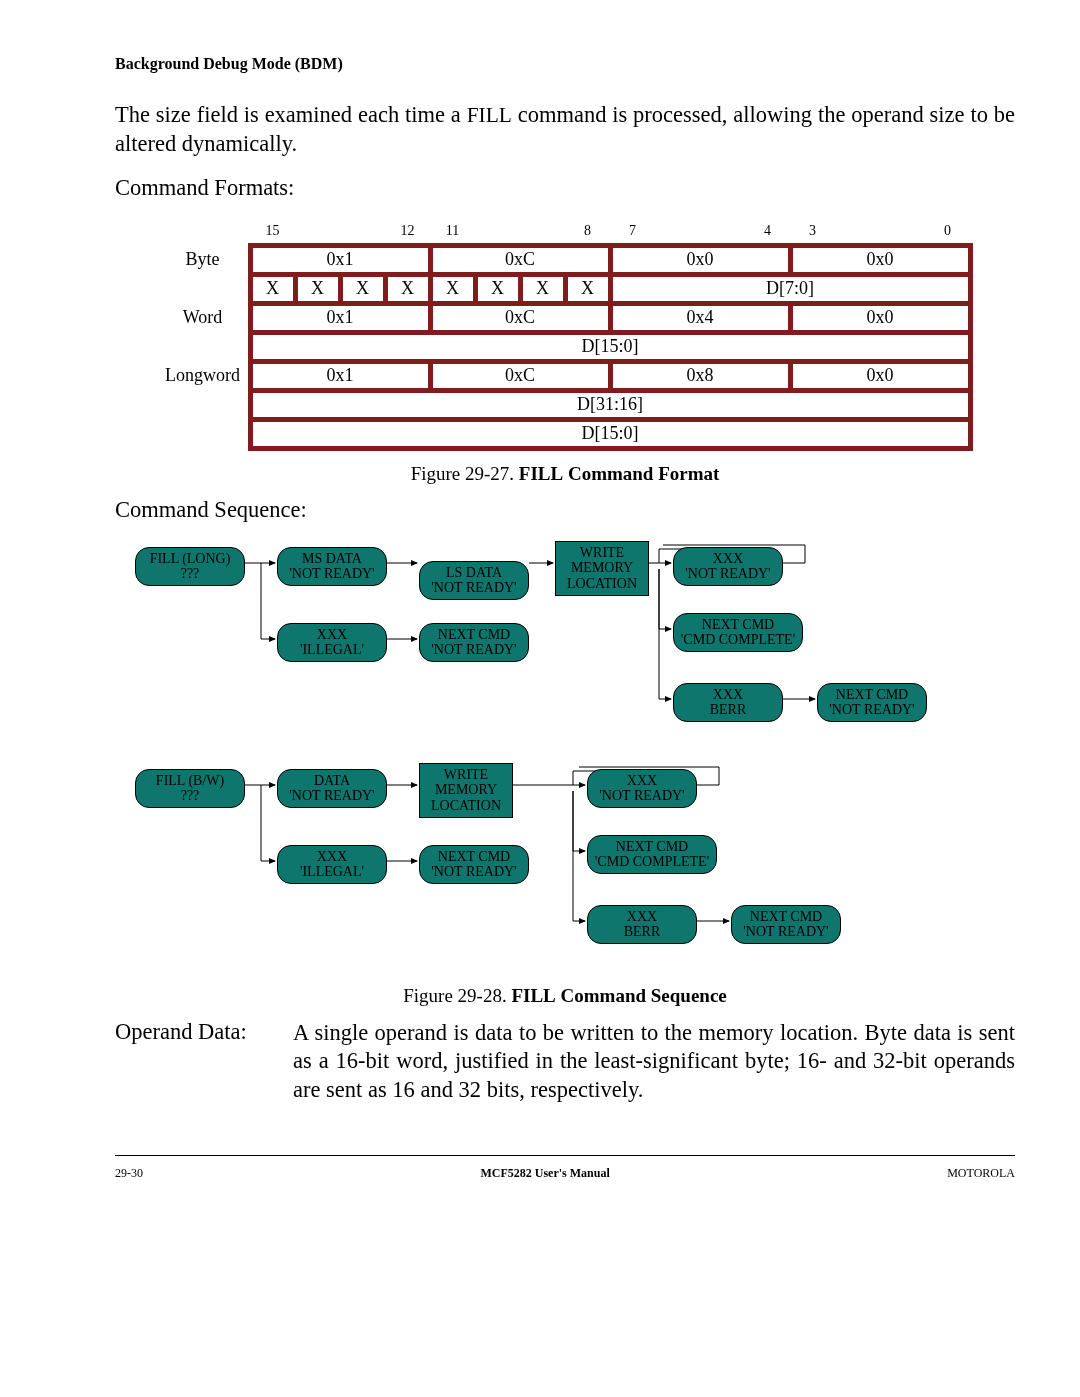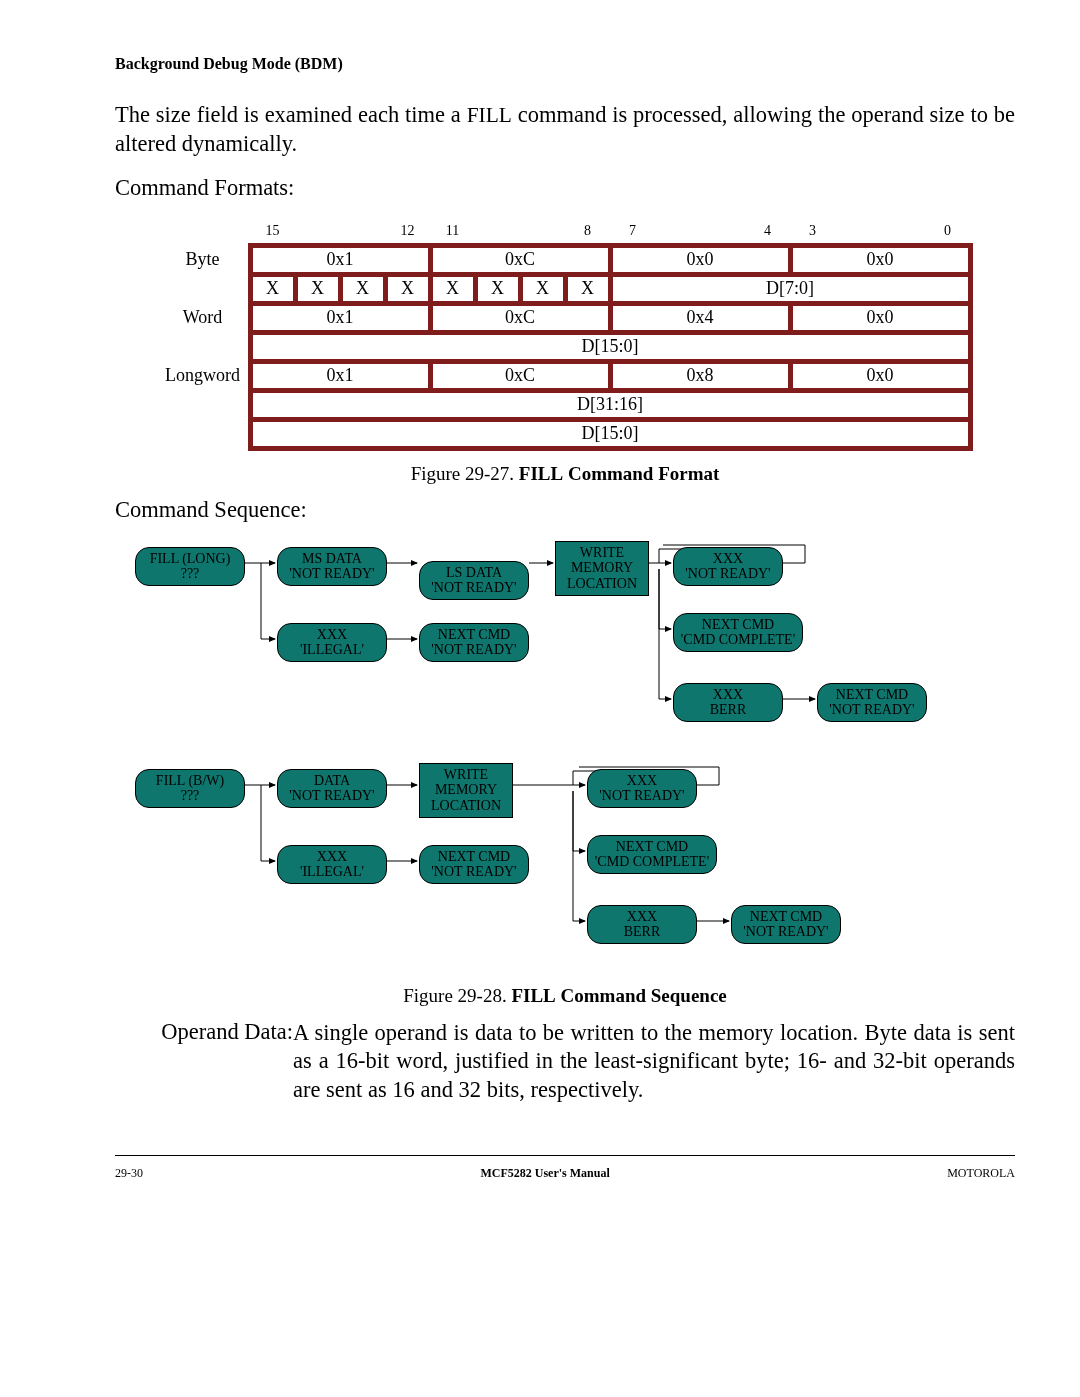--- a/index.html
+++ b/index.html
@@ -86,21 +86,21 @@
   .node.box {
     border-radius: 0;
     width: 92px;
   }
   svg.arrows {
     position: absolute;
     top: 0; left: 0;
   }
   
   .def-row { display: flex; font-size: 22.5px; margin-bottom: 10px; }
-  .def-label { width: 178px; flex: none; text-align: right; }
+  .def-label { width: 178px; flex: none; }
   .def-body { flex: 1; text-align: justify; line-height: 1.28; }
 
   .footer-rule {
     border: none;
     border-top: 1px solid #000;
     margin: 50px 0 10px 0;
   }
   .footer {
     display: flex;
     justify-content: space-between;

